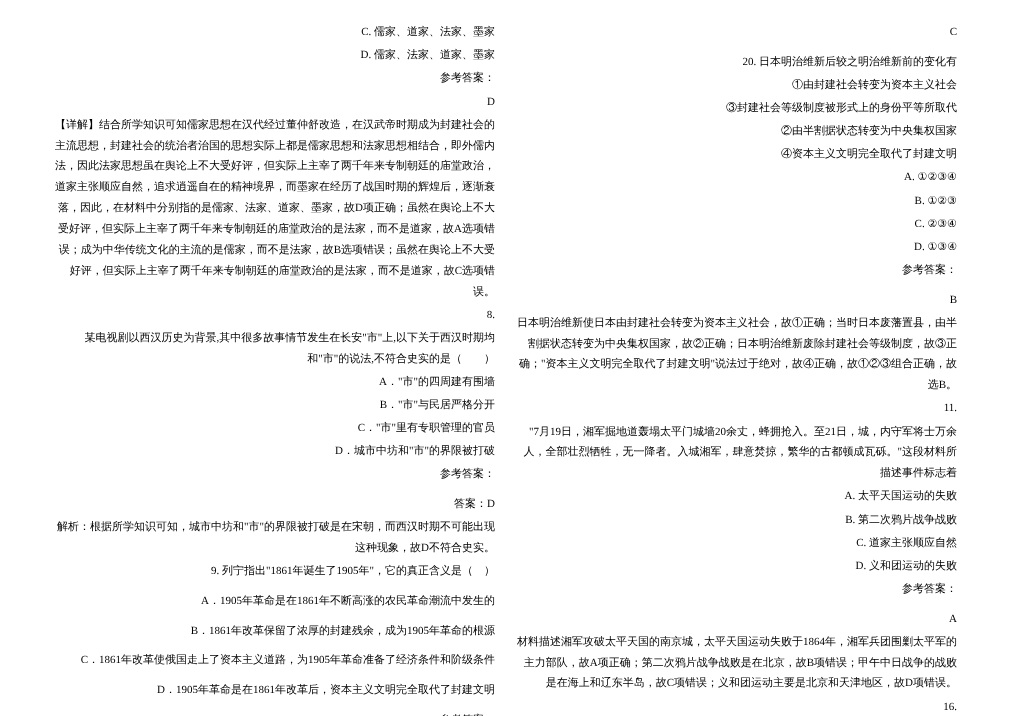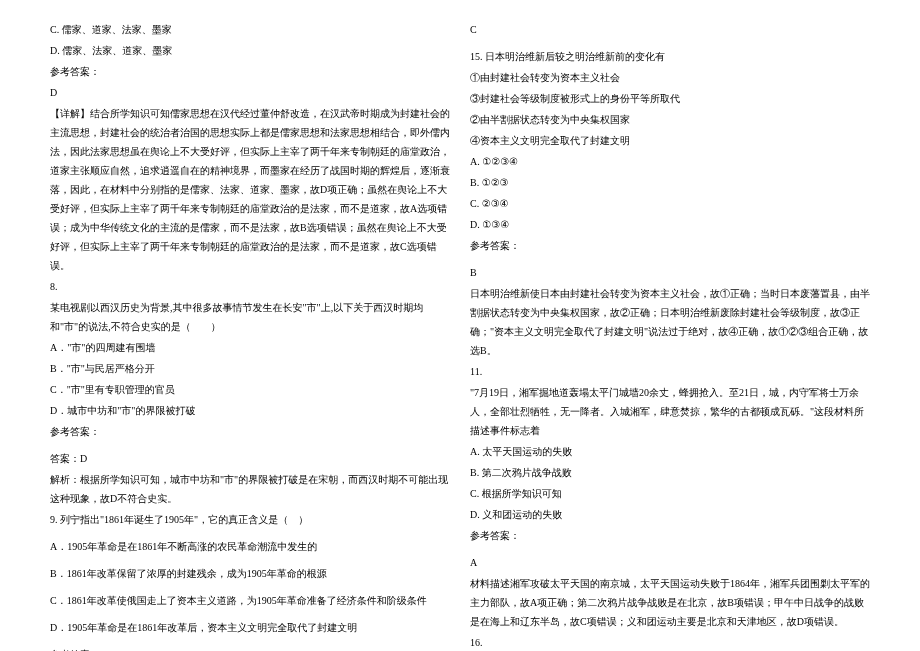--- a/index.html
+++ b/index.html
@@ -13,20 +13,21 @@
       background: #fff;
       font-family: "SimSun", "宋体", serif;
       font-size: 10px;
       color: #000;
       display: flex;
       padding: 20px 40px;
     }
     .column {
       flex: 1;
       padding: 0 10px;
+      text-align: right;
     }
     .left {
       border-right: none;
     }
     .line {
       line-height: 1.9;
       margin-bottom: 2px;
     }
     .bold {
       font-weight: bold;
@@ -67,38 +68,38 @@
   <div class="line">C．1861年改革使俄国走上了资本主义道路，为1905年革命准备了经济条件和阶级条件</div>
   <div class="spacer"></div>
   <div class="line">D．1905年革命是在1861年改革后，资本主义文明完全取代了封建文明</div>
   <div class="spacer"></div>
   <div class="line bold answer-label">参考答案：</div>
 </div>
 
 <div class="column right">
   <div class="line">C</div>
   <div class="spacer"></div>
-  <div class="line">15. 日本明治维新后较之明治维新前的变化有</div>
+  <div class="line">20. 日本明治维新后较之明治维新前的变化有</div>
   <div class="line">①由封建社会转变为资本主义社会</div>
   <div class="line">③封建社会等级制度被形式上的身份平等所取代</div>
   <div class="line">②由半割据状态转变为中央集权国家</div>
   <div class="line">④资本主义文明完全取代了封建文明</div>
   <div class="line">A. ①②③④</div>
   <div class="line">B. ①②③</div>
   <div class="line">C. ②③④</div>
   <div class="line">D. ①③④</div>
   <div class="line bold answer-label">参考答案：</div>
   <div class="spacer"></div>
   <div class="line">B</div>
   <div class="line">日本明治维新使日本由封建社会转变为资本主义社会，故①正确；当时日本废藩置县，由半割据状态转变为中央集权国家，故②正确；日本明治维新废除封建社会等级制度，故③正确；"资本主义文明完全取代了封建文明"说法过于绝对，故④正确，故①②③组合正确，故选B。</div>
   <div class="line">11.</div>
   <div class="line">"7月19日，湘军掘地道轰塌太平门城墙20余丈，蜂拥抢入。至21日，城，内守军将士万余人，全部壮烈牺牲，无一降者。入城湘军，肆意焚掠，繁华的古都顿成瓦砾。"这段材料所描述事件标志着</div>
   <div class="line">A. 太平天国运动的失败</div>
   <div class="line">B. 第二次鸦片战争战败</div>
-  <div class="line">C. 根据所学知识可知</div>
+  <div class="line">C. 道家主张顺应自然</div>
   <div class="line">D. 义和团运动的失败</div>
   <div class="line bold answer-label">参考答案：</div>
   <div class="spacer"></div>
   <div class="line">A</div>
   <div class="line">材料描述湘军攻破太平天国的南京城，太平天国运动失败于1864年，湘军兵团围剿太平军的主力部队，故A项正确；第二次鸦片战争战败是在北京，故B项错误；甲午中日战争的战败是在海上和辽东半岛，故C项错误；义和团运动主要是北京和天津地区，故D项错误。</div>
   <div class="line">16.</div>
 
 </div>
 
 </body></html>

